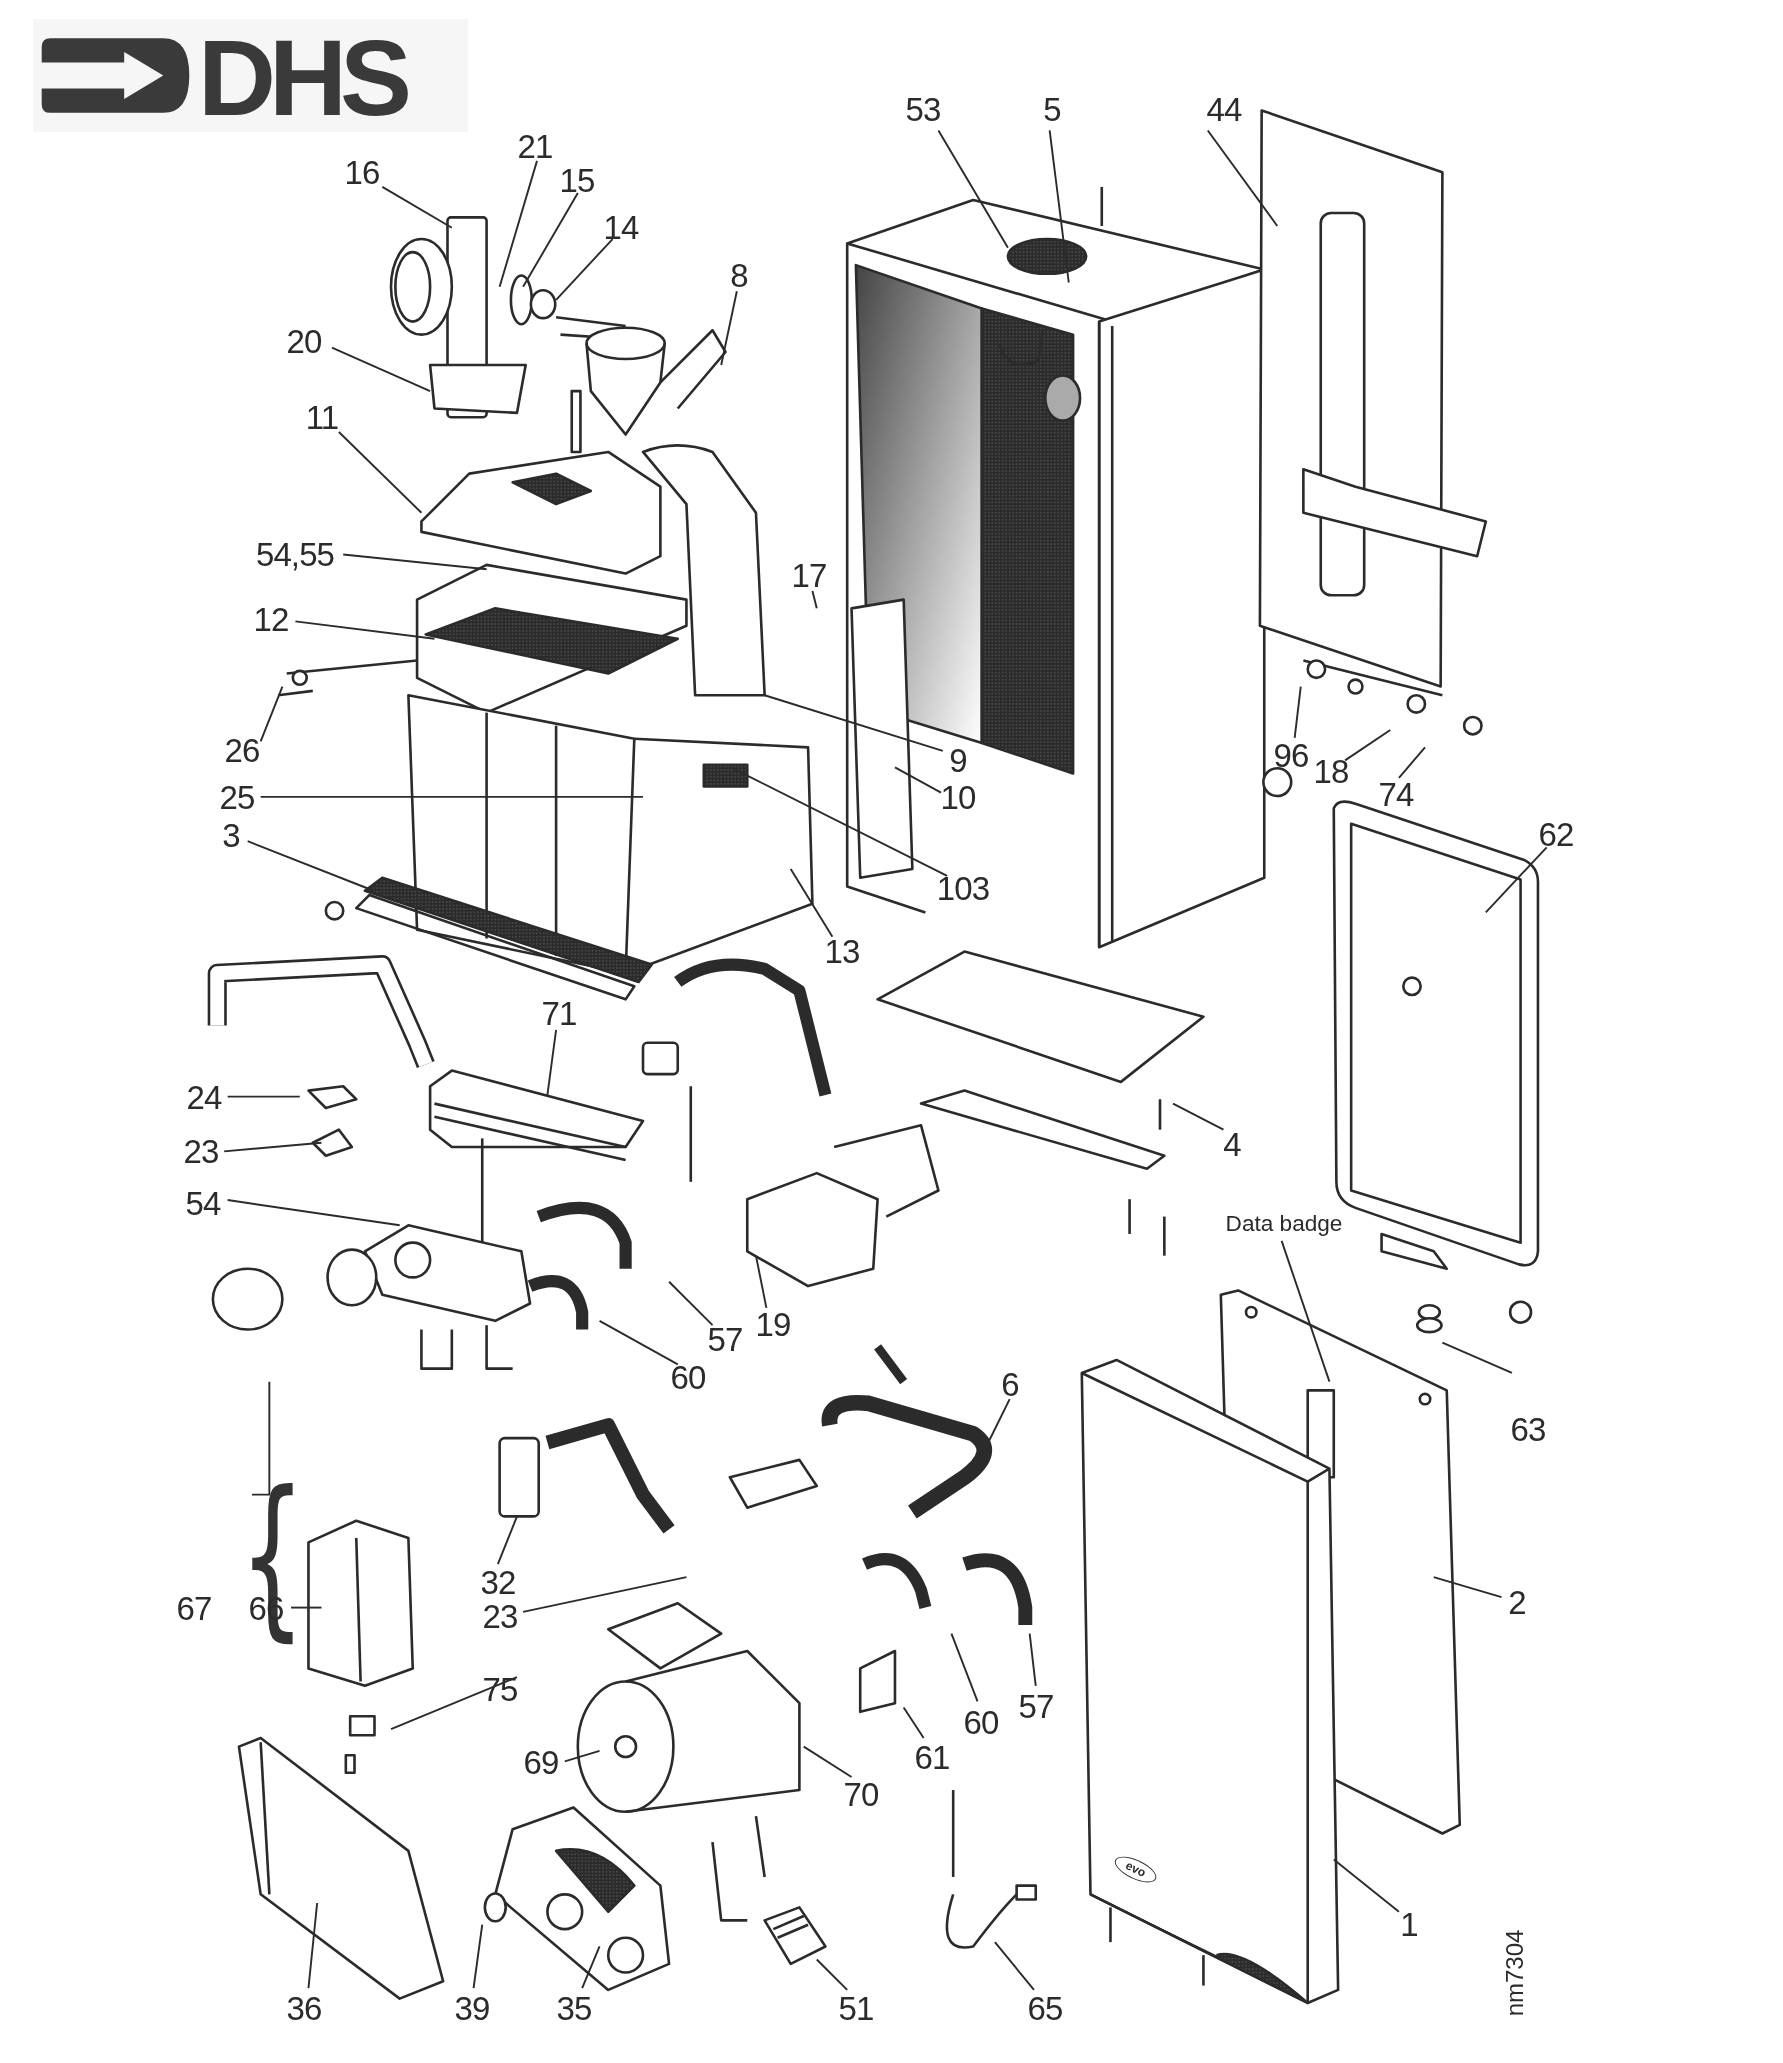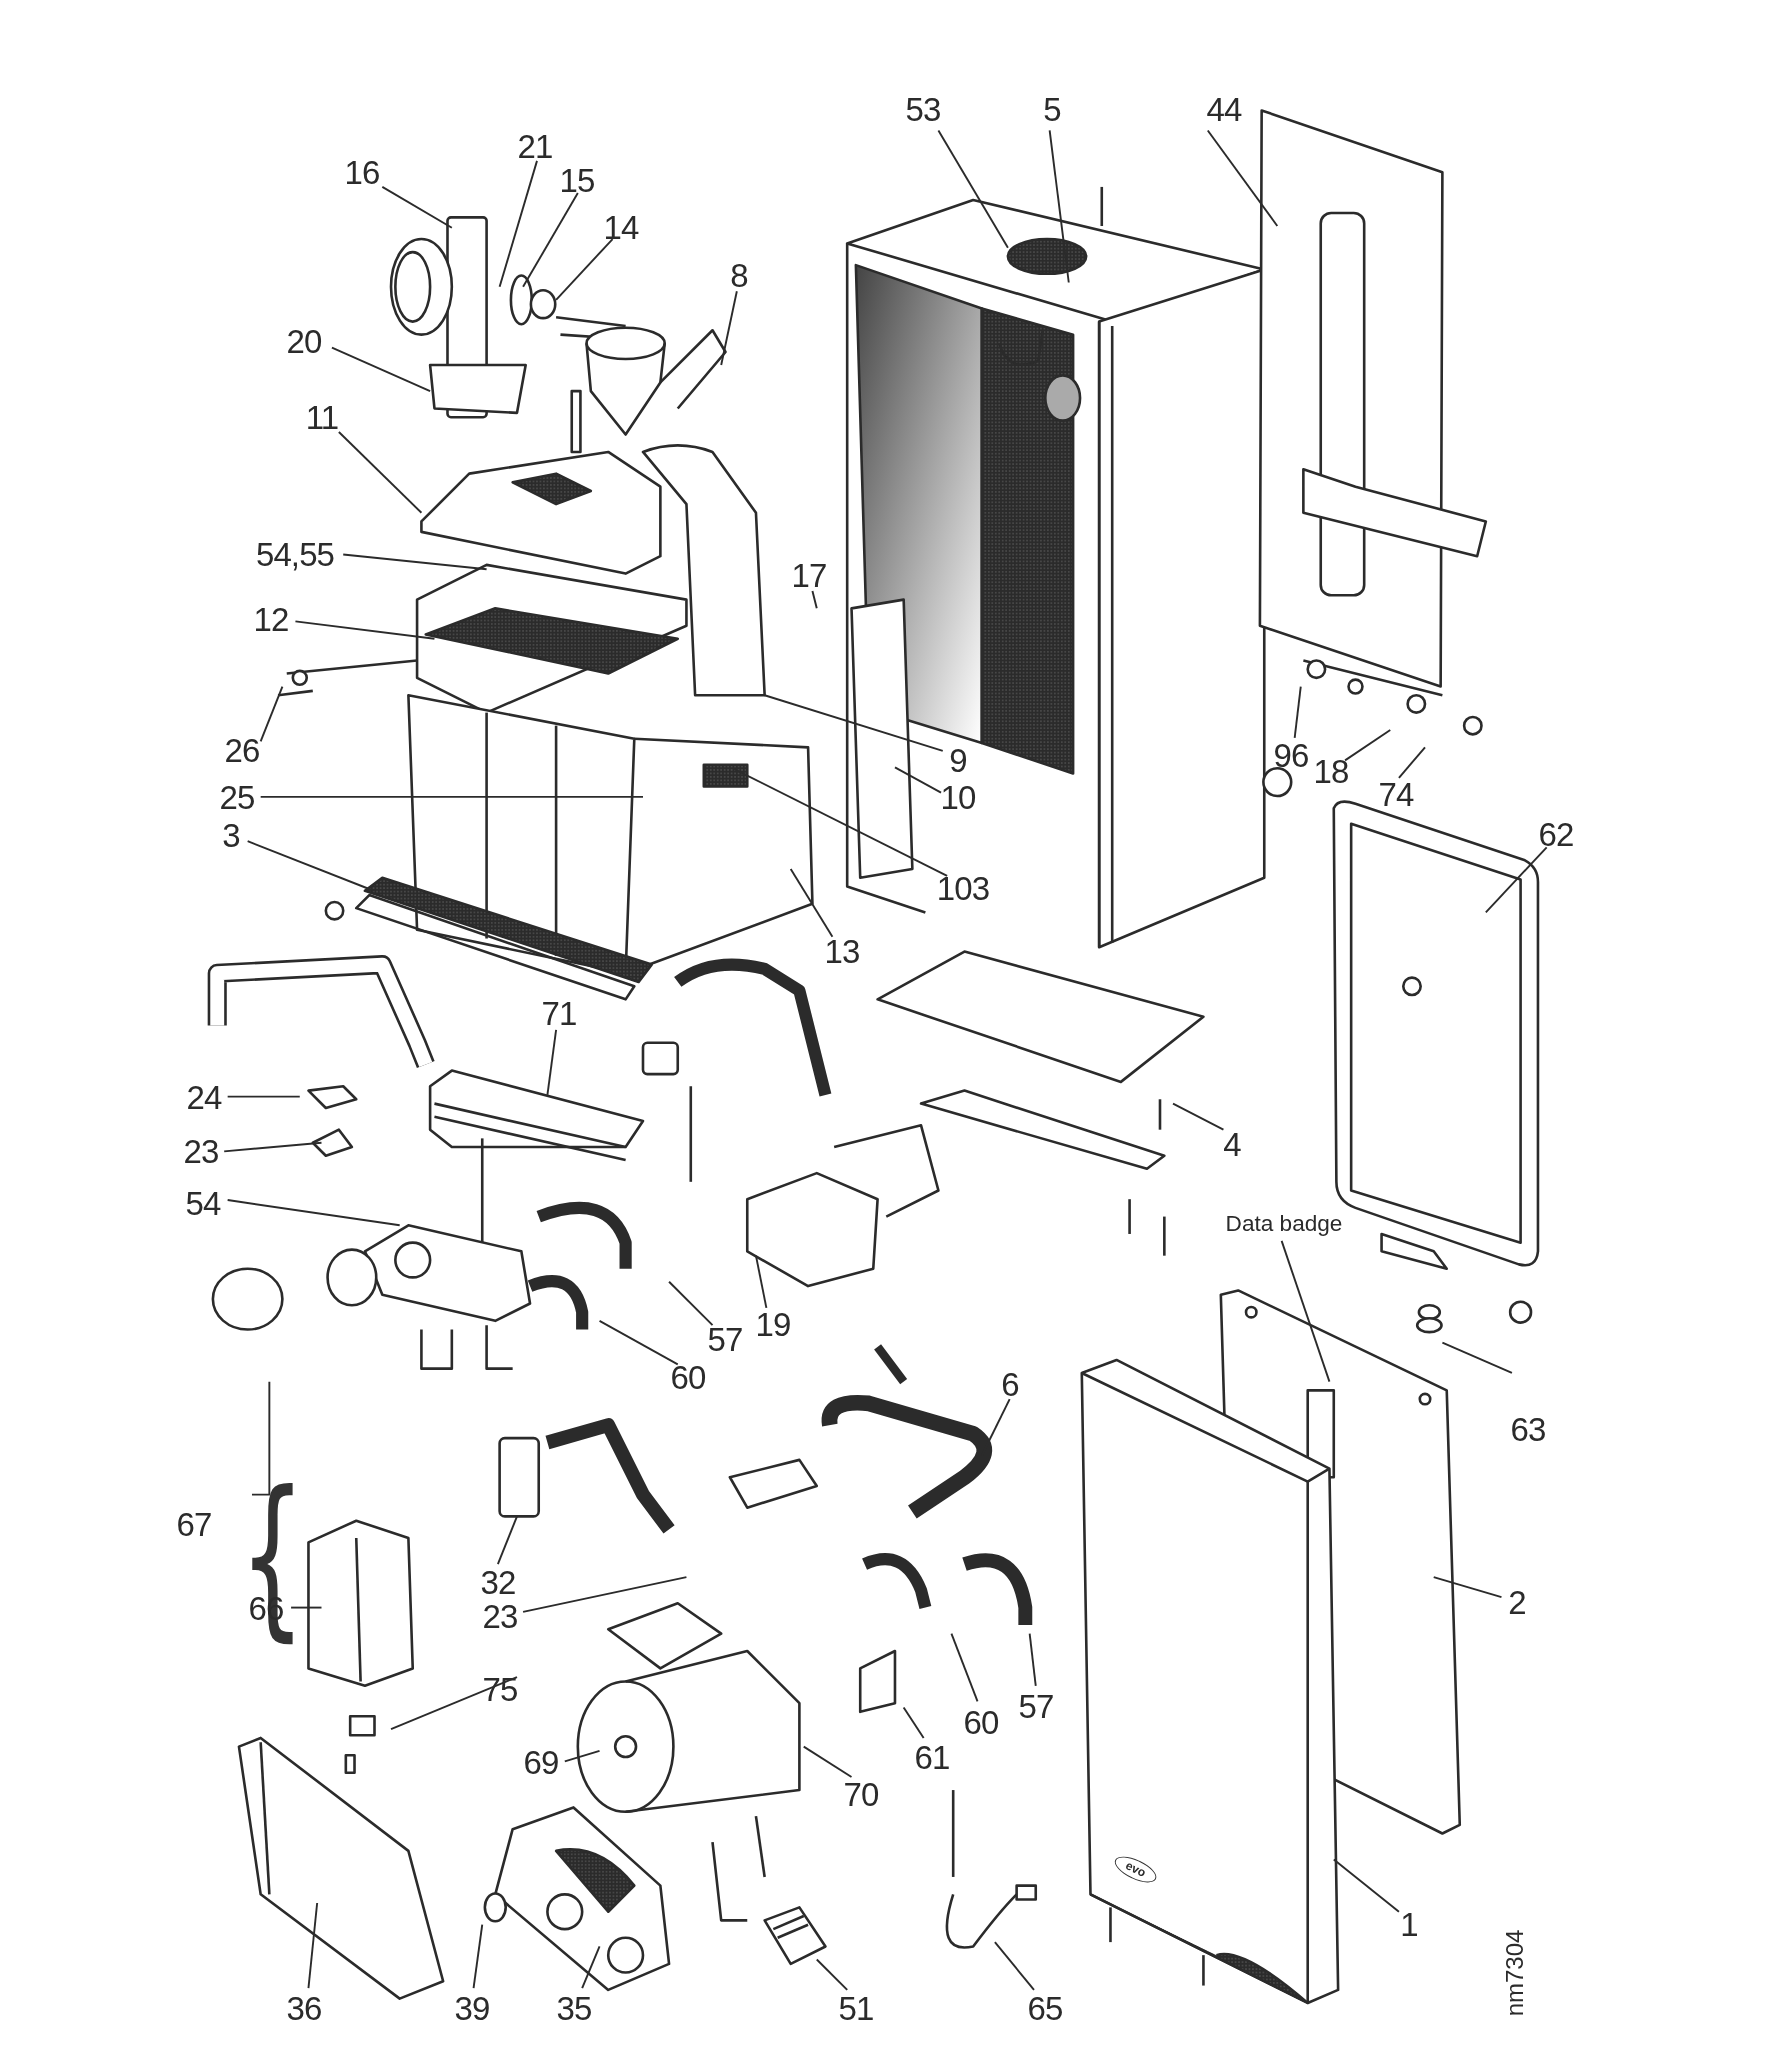--- a/index.html
+++ b/index.html
@@ -17,20 +17,26 @@
          font-family: "DejaVu Sans", sans-serif; line-height: 1; transform: scaleX(0.6); }
   #evo { position: absolute; left: 1113px; top: 1860px; width: 43px; height: 17.4px; border: 1.7px solid #333;
          border-radius: 50%; font-size: 12px; font-weight: bold; text-align: center; line-height: 17.4px;
          transform: rotate(25deg); }
 </style>
 </head>
 <body>
 
 <div id="diagram">
 
+  <div id="logo">
+    <svg width="165" height="113" viewBox="0 0 190 130">
+      <path d="M20,22 H150 Q180,22 180,65 Q180,108 150,108 H20 Q10,108 10,98 V80 H105 V92 L150,65 L105,38 V50 H10 V32 Q10,22 20,22 Z" fill="#3a3a3a"></path>
+    </svg>
+    <div id="logo-text">DHS</div>
+  </div>
 
   <svg width="1783" height="2063" style="position:absolute;left:0;top:0" fill="none" stroke="#2b2b2b" stroke-width="3" stroke-linejoin="round" viewBox="0 0 2052 2374">
     <defs>
       <pattern id="dots" width="4" height="4" patternUnits="userSpaceOnUse">
         <rect width="4" height="4" fill="#e4e4e4"></rect>
           <circle cx="2" cy="2" r="0.8" fill="#999"></circle>
       </pattern>
       <linearGradient id="shade" x1="0" y1="0" x2="1" y2="1">
         <stop offset="0" stop-color="#444"></stop>
           <stop offset="1" stop-color="#fff"></stop>
@@ -319,21 +325,21 @@
   <div class="lbl" style="left:559px;top:1013px">71</div>
   <div class="lbl" style="left:204px;top:1097px">24</div>
   <div class="lbl" style="left:201px;top:1151px">23</div>
   <div class="lbl" style="left:203px;top:1203px">54</div>
   <div class="lbl small" style="left:1284px;top:1224px">Data badge</div>
   <div class="lbl" style="left:725px;top:1339px">57</div>
   <div class="lbl" style="left:773px;top:1324px">19</div>
   <div class="lbl" style="left:688px;top:1377px">60</div>
   <div class="lbl" style="left:1528px;top:1429px">63</div>
   <div class="lbl" style="left:1010px;top:1384px">6</div>
-  <div class="lbl" style="left:194px;top:1524px">67</div>
+  <div class="lbl" style="left:194px;top:1608px">67</div>
   <div class="lbl" style="left:266px;top:1608px">66</div>
   <div class="lbl" style="left:498px;top:1582px">32</div>
   <div class="lbl" style="left:500px;top:1616px">23</div>
   <div class="lbl" style="left:1517px;top:1602px">2</div>
   <div class="lbl" style="left:981px;top:1722px">60</div>
   <div class="lbl" style="left:1036px;top:1706px">57</div>
   <div class="lbl" style="left:500px;top:1689px">75</div>
   <div class="lbl" style="left:541px;top:1762px">69</div>
   <div class="lbl" style="left:861px;top:1794px">70</div>
   <div class="lbl" style="left:932px;top:1757px">61</div>

